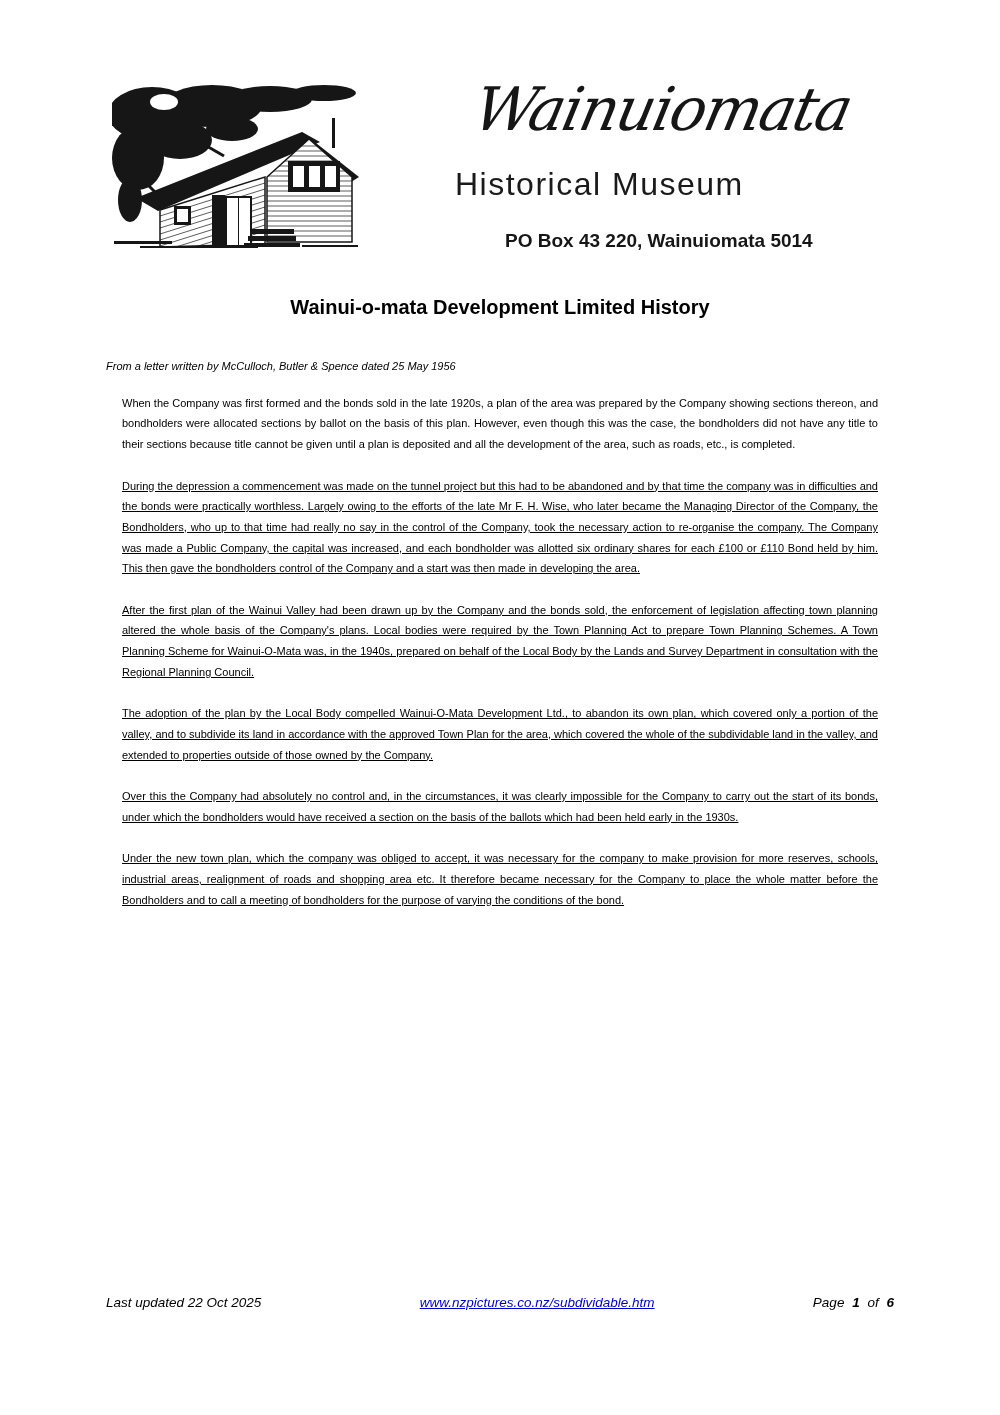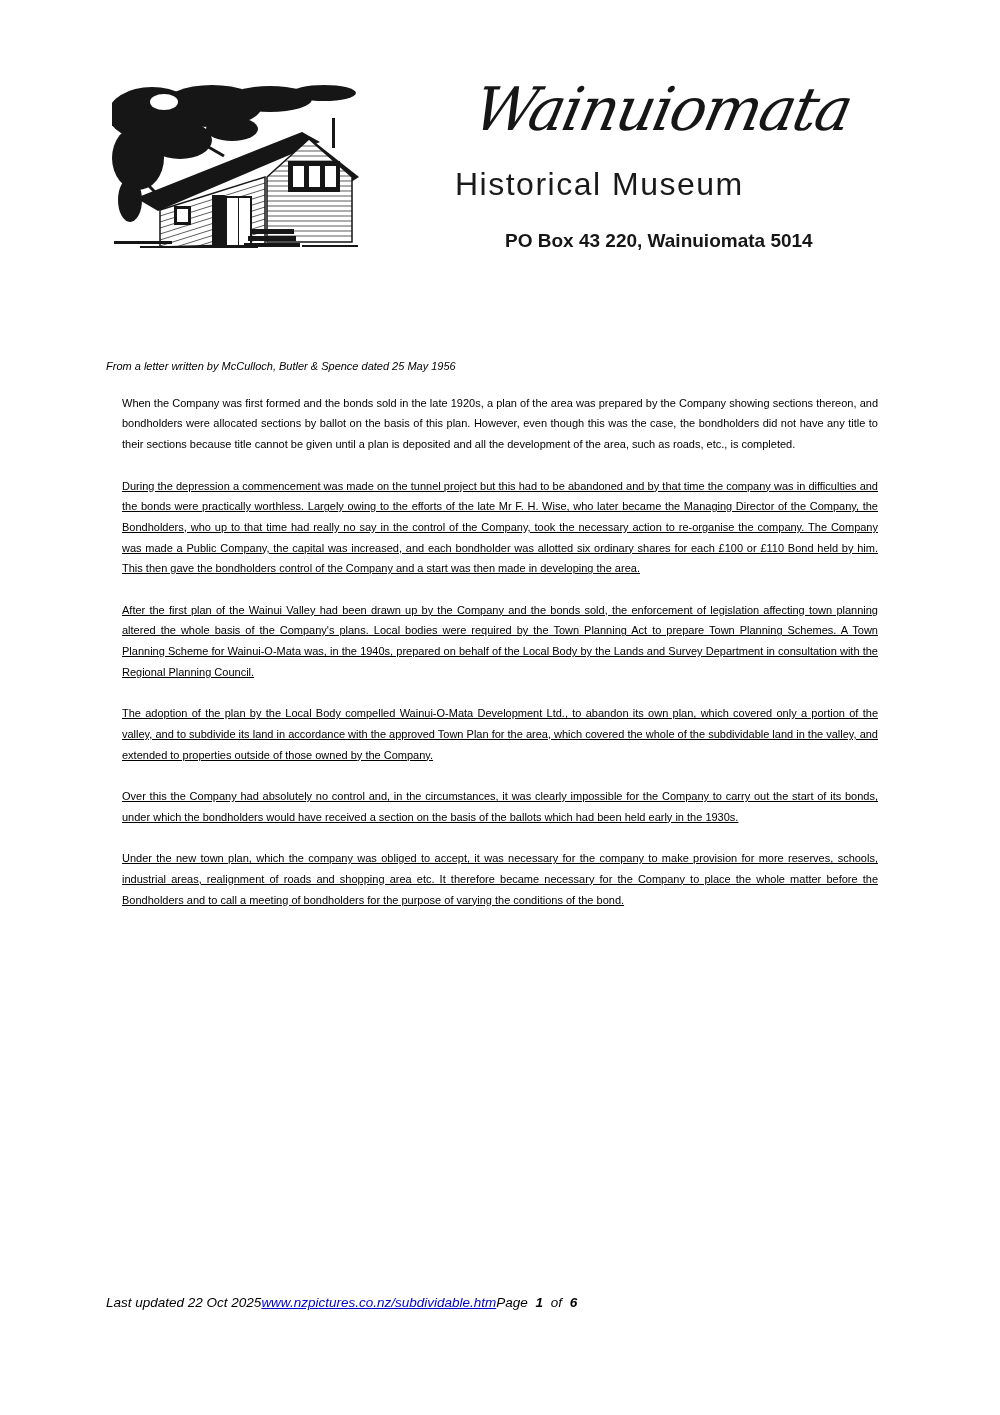--- a/index.html
+++ b/index.html
@@ -49,21 +49,21 @@
     font-size:11px; line-height:20.7px;
     text-align:justify;
   }
   .intro-line { font-style:italic; margin:0; text-align:left; }
   p.para { margin:16px; }
   p.para ~ p.para { margin-top:20.7px;text-decoration:underline; }
 
   
   .footer {
     position:absolute; left:106px; top:1295px; width:788px;
-    display:flex; align-items:baseline;
+    display:flex; justify-content:space-between; align-items:baseline;
     font-size:13.5px; font-style:italic;
   }
   .footer-link {
     color:#0000cc; text-decoration:underline; cursor:pointer; font-style:italic;
   }
   .page-ind span { margin-left:4px; }
   .page-ind span:first-child { margin-left:0; }
   .pg-num { font-weight:700; }
 </style>
 </head>
@@ -157,20 +157,21 @@
       <rect x="2" y="157" width="58" height="3" fill="#161616"></rect>
       <rect x="28" y="162" width="118" height="2" fill="#161616"></rect>
       <rect x="190" y="161" width="56" height="2" fill="#161616"></rect>
     </svg>
 
     <div class="logo-script">Wainuiomata</div>
     <div class="logo-subtitle">Historical Museum</div>
     <div class="logo-pobox">PO Box 43 220, Wainuiomata 5014</div>
   </div>
 
+  <h1 class="doc-title">Wainui-o-mata Development Limited History</h1>
 
   <div class="body-text">
     <div class="intro-line">From a letter written by McCulloch, Butler &amp; Spence dated 25 May 1956</div>
     <p class="para">When the Company was first formed and the bonds sold in the late 1920s, a plan of the area was prepared by the Company showing sections thereon, and bondholders were allocated sections by ballot on the basis of this plan. However, even though this was the case, the bondholders did not have any title to their sections because title cannot be given until a plan is deposited and all the development of the area, such as roads, etc., is completed.</p>
     <p class="para">During the depression a commencement was made on the tunnel project but this had to be abandoned and by that time the company was in difficulties and the bonds were practically worthless. Largely owing to the efforts of the late Mr F. H. Wise, who later became the Managing Director of the Company, the Bondholders, who up to that time had really no say in the control of the Company, took the necessary action to re-organise the company. The Company was made a Public Company, the capital was increased, and each bondholder was allotted six ordinary shares for each £100 or £110 Bond held by him. This then gave the bondholders control of the Company and a start was then made in developing the area.</p>
     <p class="para">After the first plan of the Wainui Valley had been drawn up by the Company and the bonds sold, the enforcement of legislation affecting town planning altered the whole basis of the Company's plans. Local bodies were required by the Town Planning Act to prepare Town Planning Schemes. A Town Planning Scheme for Wainui-O-Mata was, in the 1940s, prepared on behalf of the Local Body by the Lands and Survey Department in consultation with the Regional Planning Council.</p>
     <p class="para">The adoption of the plan by the Local Body compelled Wainui-O-Mata Development Ltd., to abandon its own plan, which covered only a portion of the valley, and to subdivide its land in accordance with the approved Town Plan for the area, which covered the whole of the subdividable land in the valley, and extended to properties outside of those owned by the Company.</p>
     <p class="para">Over this the Company had absolutely no control and, in the circumstances, it was clearly impossible for the Company to carry out the start of its bonds, under which the bondholders would have received a section on the basis of the ballots which had been held early in the 1930s.</p>
     <p class="para">Under the new town plan, which the company was obliged to accept, it was necessary for the company to make provision for more reserves, schools, industrial areas, realignment of roads and shopping area etc. It therefore became necessary for the Company to place the whole matter before the Bondholders and to call a meeting of bondholders for the purpose of varying the conditions of the bond.</p>
   </div>

